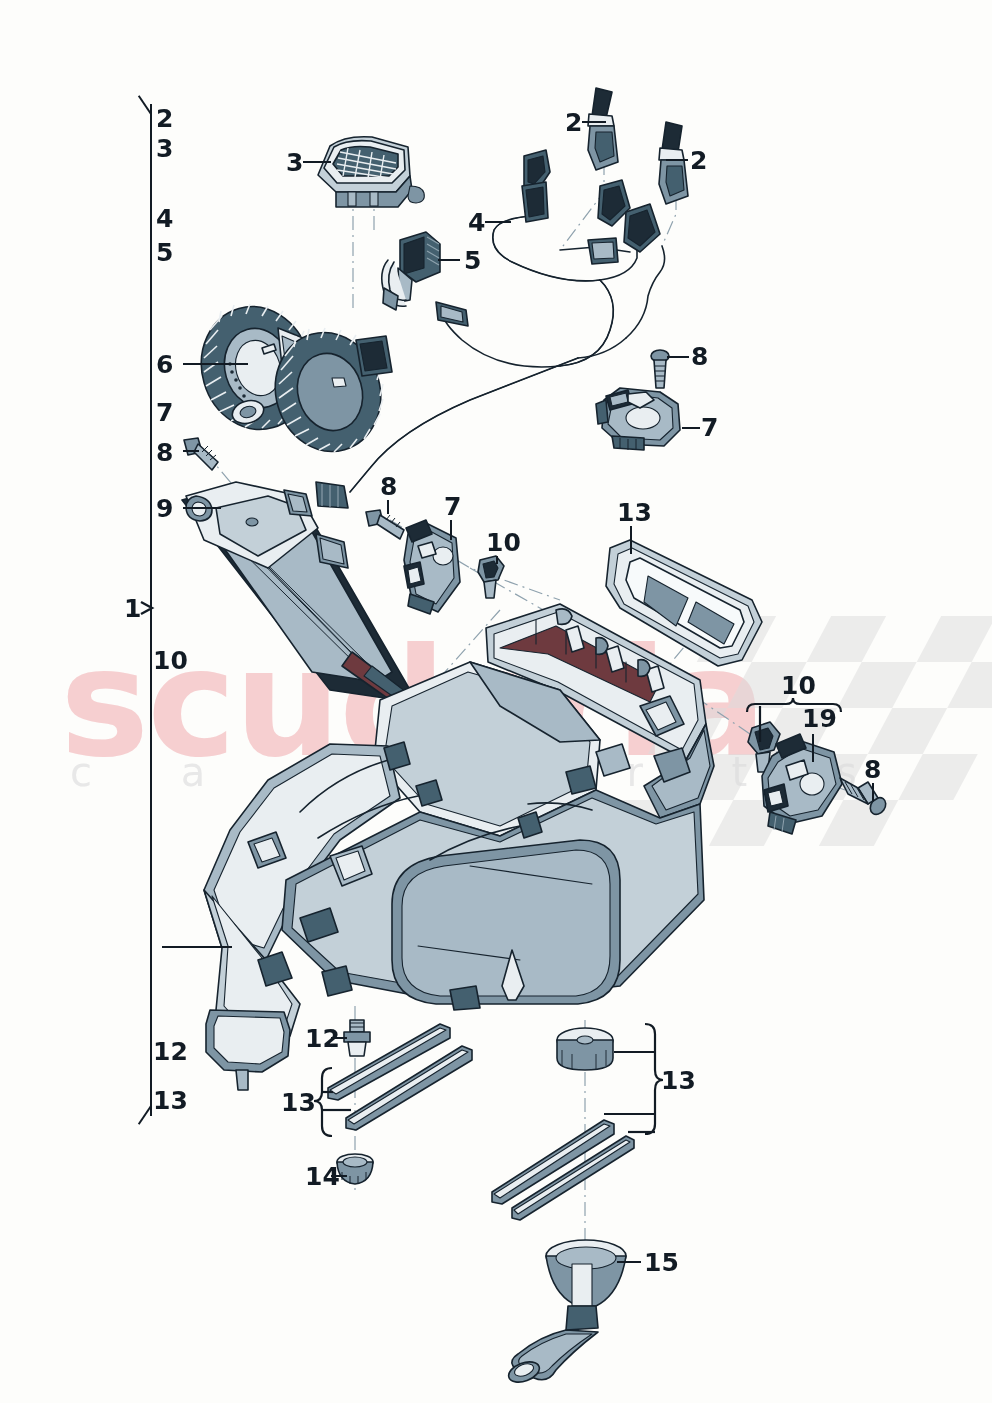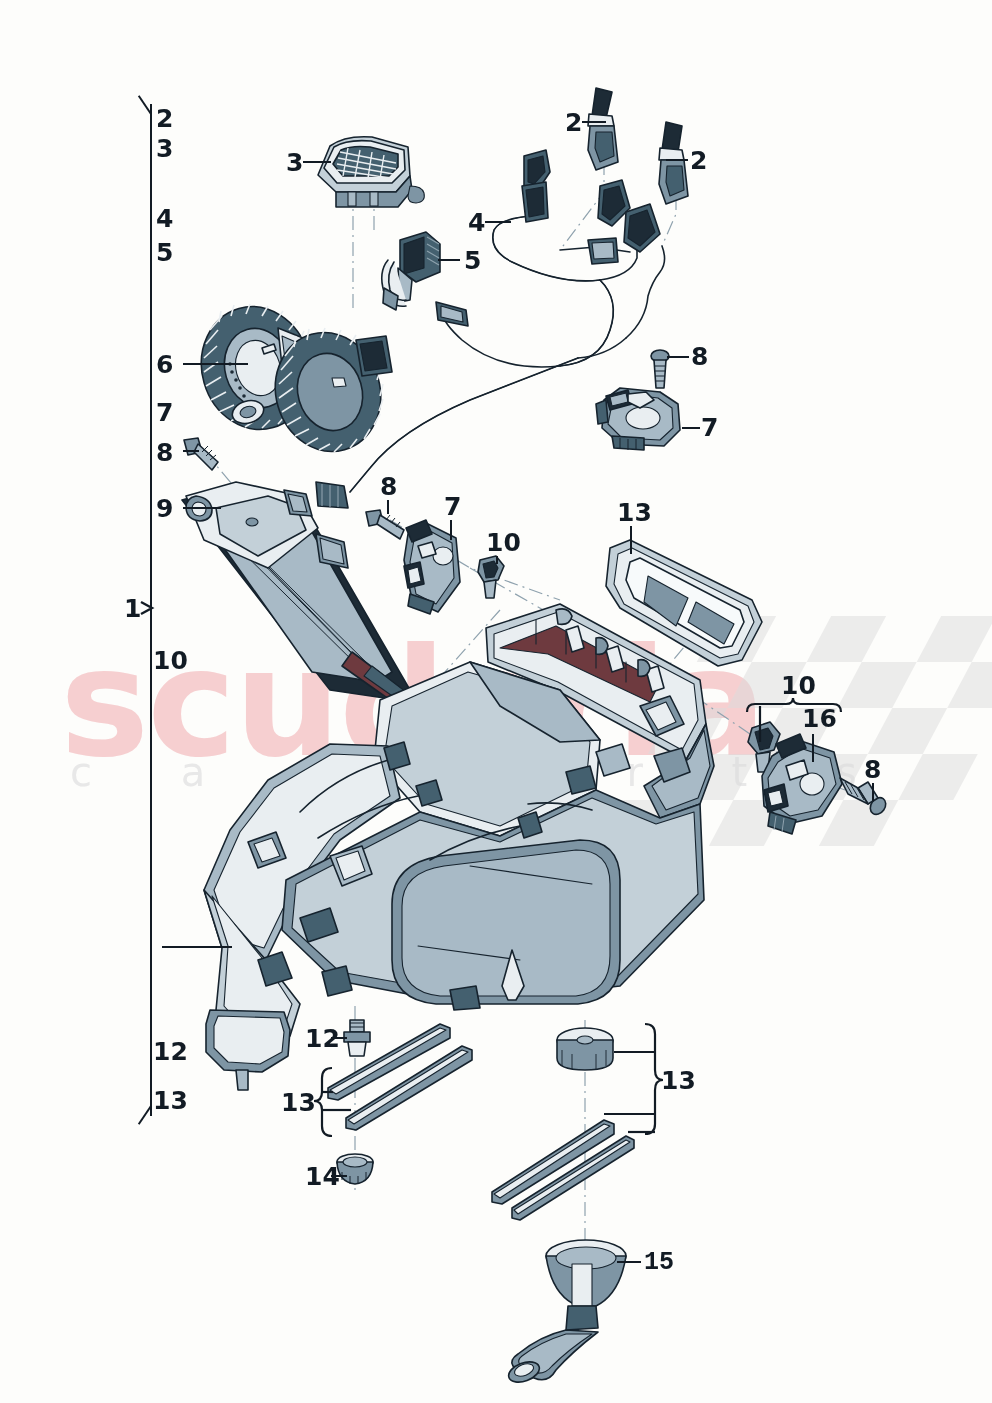--- a/index.html
+++ b/index.html
@@ -592,21 +592,21 @@
 
   <div class="lbl" style="left:617px;top:500px;">13</div>
   <div class="ld" style="left:630px;top:526px;width:2px;height:28px;"></div>
 
   <div class="lbl" style="left:781px;top:673px;">10</div>
   <svg class="art" style="pointer-events:none;">
     <path d="M747,712 Q747,704 755,704 L786,704 Q793,704 793,698 Q793,704 800,704 L833,704 Q841,704 841,712" fill="none" stroke="#121b24" stroke-width="2.2"></path>
     <path d="M760,706 L760,742" stroke="#121b24" stroke-width="2.2"></path>
   </svg>
 
-  <div class="lbl" style="left:802px;top:706px;">16</div>
+  <div class="lbl" style="left:802px;top:706px;">19</div>
   <div class="ld" style="left:812px;top:734px;width:2px;height:28px;"></div>
 
   <div class="lbl" style="left:864px;top:757px;">8</div>
   <div class="ld" style="left:872px;top:783px;width:2px;height:18px;"></div>
 
   <div class="lbl" style="left:305px;top:1026px;">12</div>
   <div class="ld" style="left:331px;top:1037px;width:16px;"></div>
 
   <div class="lbl" style="left:281px;top:1090px;">13</div>
   <svg class="art" style="pointer-events:none;">
@@ -619,16 +619,16 @@
   <svg class="art" style="pointer-events:none;">
     <path d="M645,1024 Q655,1024 655,1034 L655,1070 Q655,1080 663,1080 Q655,1080 655,1090 L655,1124 Q655,1134 645,1134" fill="none" stroke="#121b24" stroke-width="2.2"></path>
     <path d="M655,1052 L614,1052" stroke="#121b24" stroke-width="2.2"></path>
     <path d="M655,1114 L604,1114" stroke="#121b24" stroke-width="2.2"></path>
     <path d="M655,1132 L628,1132" stroke="#121b24" stroke-width="2.2"></path>
   </svg>
 
   <div class="lbl" style="left:305px;top:1164px;">14</div>
   <div class="ld" style="left:331px;top:1175px;width:16px;"></div>
 
-  <div class="lbl" style="left:644px;top:1250px;font-family:Liberation Mono, monospace;">15</div>
+  <div class="lbl" style="left:644px;top:1250px;">15</div>
   <div class="ld" style="left:617px;top:1261px;width:24px;"></div>
 
 </div>
 
 </body></html>

